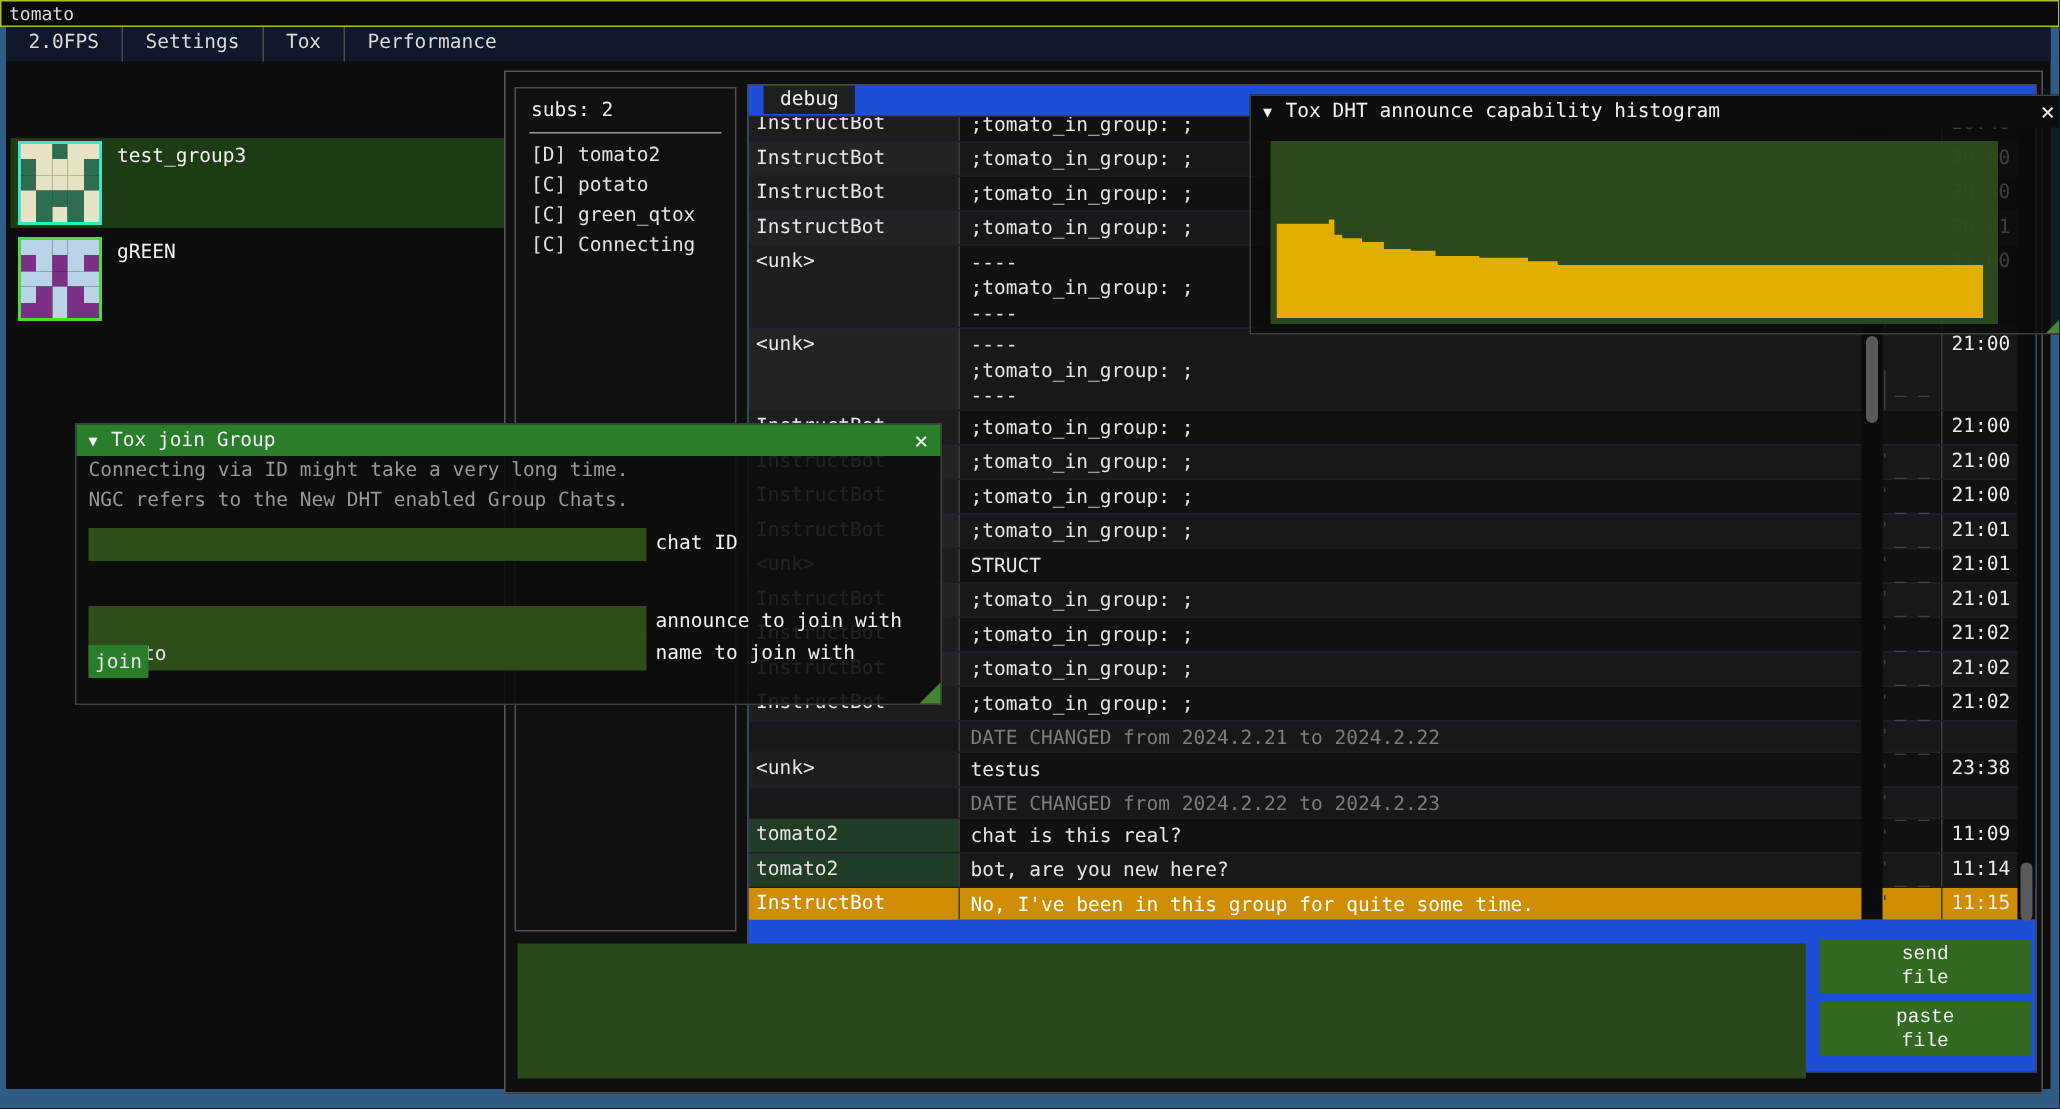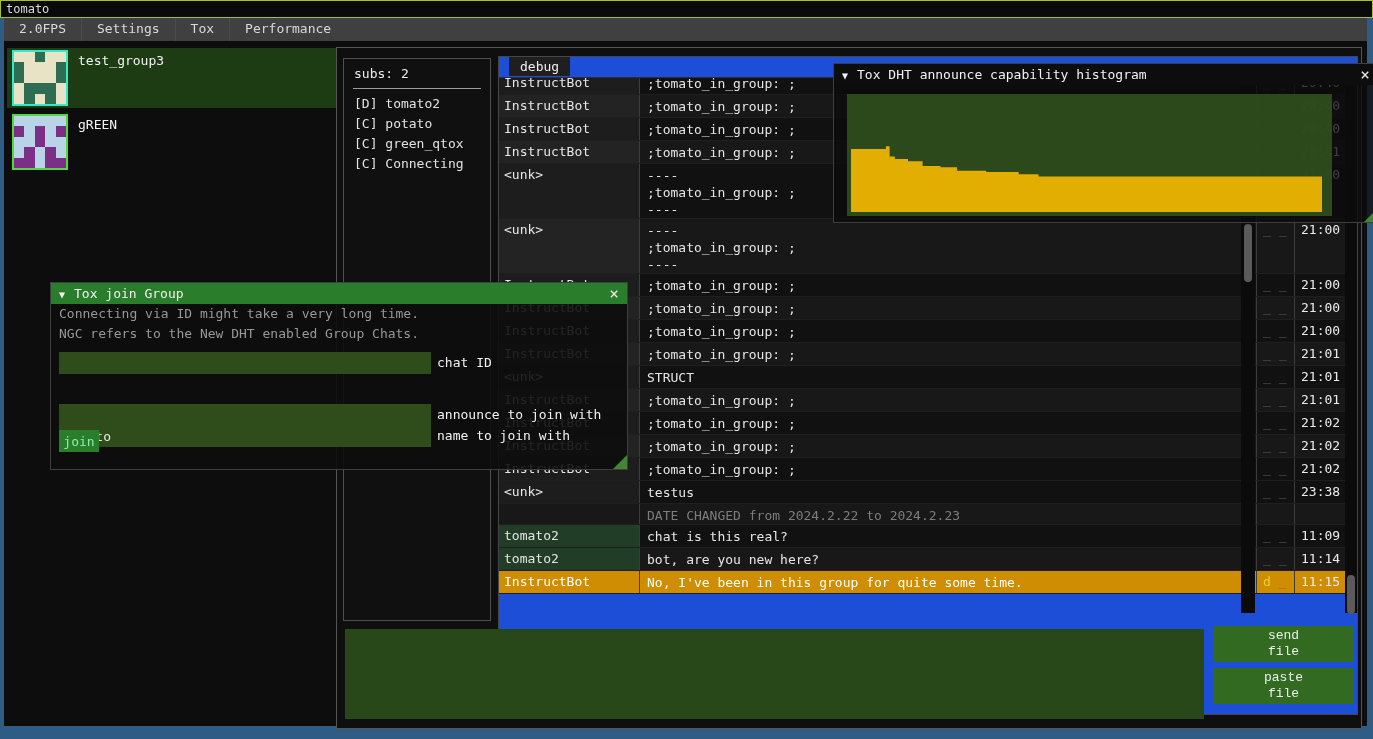--- a/index.html
+++ b/index.html
@@ -13,26 +13,26 @@
   .wm-titlebar { position:absolute; left:0; top:0; width:1373px; height:18px;
     background:#0a0a0a; border:1px solid #a9bf2a; font-size:12px; color:#d9d9d9;
     line-height:16px; padding-left:5px; }
   .wm-edge { position:absolute; background:#2e5c84; }
   .wm-left  { left:0; top:18px; width:4px; height:708px; }
   .wm-right { left:1367px; top:18px; width:6px; height:721px; }
   .wm-bottom{ left:0; top:726px; width:1373px; height:13px; }
 
   
   .menubar { position:absolute; left:4px; top:18px; width:1363px; height:23px;
-    background:#404040; display:flex; align-items:stretch; }
+    background:#0f172a; display:flex; align-items:stretch; }
   .menu-item { padding:3px 15px 0 15px; color:#dadada; }
   .menu-item:not(:last-child){ border-right:1px solid #4b4b4b; }
 
   
-  .group-item { position:absolute; left:7px; width:364px; height:60px; }
+  .group-item { position:absolute; left:7px; width:364px; height:60px;margin-top:44px; }
   .group-item .avatar { position:absolute; left:5px; top:2px; width:56px; height:56px;
     border:2px solid #888; display:grid; grid-template-columns:repeat(5,1fr); grid-template-rows:repeat(5,1fr); }
   .group-item .glabel { position:absolute; left:71px; top:5px; color:#f2f2f2; }
 
   
   .main-window { position:absolute; left:336px; top:47px; width:1026px; height:682px;
     border:1px solid #555; background:#0f0f0f; }
 
   
   .subs-panel { position:absolute; left:6px; top:10px; width:148px; height:563px;
@@ -49,21 +49,21 @@
   .chat-rows { position:absolute; left:0; top:21px; width:858px; height:535px; overflow:hidden; }
   .crow { display:flex; height:23px; background:#111; border-bottom:1px solid #1f1f1f; }
   .crow.alt { background:#181818; }
   .crow.tall { height:55px; }
   .crow:first-child { margin-top:-6px; }
   .crow.h21 { height:21px; }
   .cell-name { width:141px; padding:3px 0 0 5px; background:rgba(255,255,255,0.05);
     border-right:1px solid #3c3c3c; overflow:hidden; white-space:nowrap; }
   .cell-msg { width:600px; padding:3px 0 0 7px; line-height:17px; overflow:hidden; }
   .cell-gap { width:16px; }
-  .cell-status { width:38px; padding:3px 0 0 6px; color:#5e5e5e; border-left:1px solid #3c3c3c; }
+  .cell-status { width:38px; padding:3px 0 0 6px; color:#5e5e5e; border-left:1px solid #3c3c3c;margin-top:28px; }
   .cell-time { width:48px; padding:3px 0 0 6px; color:#ececec; border-left:1px solid #3c3c3c; }
   .crow.system .cell-name { background:transparent; }
   .crow.system .cell-msg { color:#7d7d7d; }
   .crow .self-name { background:#223d27; }
   .crow.highlight, .crow.highlight .cell-name { background:#cf8d04; color:#fff; }
   .crow.highlight .cell-status .st-d { color:#e8d22a; }
   .crow.highlight .cell-status .st-u { color:#9a6c08; }
   .scroll-track { position:absolute; width:14px; top:21px; height:535px; background:#0b0b0b; }
   .scroll-track .thumb { position:absolute; left:3px; width:8px; background:#5a5a5a; border-radius:4px; }
   .sb-inner { left:742px; }
@@ -94,21 +94,21 @@
 
   .join-window { left:50px; top:282px; width:578px; height:188px; background:rgba(13,13,13,0.9); z-index:20; }
   .join-window .fwin-title { background:#2a7d2b; }
   .join-desc { margin-left:8px; line-height:20px; color:#989898; white-space:nowrap; }
   .join-desc:first-of-type { margin-top:7px; }
   .join-row { position:absolute; left:8px; height:22px; }
   .join-input { width:372px; height:22px; background:#2e4d1b; border:none; outline:none; color:#e8e8e8;
     font-family:"DejaVu Sans Mono", monospace; font-size:13px; padding:0 5px; vertical-align:top; }
   .join-label { margin-left:6px; color:#f2f2f2; line-height:22px; display:inline-block; vertical-align:top; white-space:nowrap; }
   .join-btn { position:absolute; left:8px; top:147px; width:40px; height:22px; background:#2a7d2b;
-    border:none; color:#86efac; font-family:"DejaVu Sans Mono", monospace; font-size:13px; }
+    border:none; color:#e5e5e5; font-family:"DejaVu Sans Mono", monospace; font-size:13px; }
 </style>
 </head>
 <body>
 
 <div class="screen">
 
   <div class="wm-titlebar">
     <span>tomato</span>
   </div>
   <div class="wm-edge wm-left"></div>
@@ -335,20 +335,27 @@
           </div>
           <div class="crow">
             <div class="cell-name">InstructBot</div>
             <div class="cell-msg">
               <div>;tomato_in_group: ;</div>
             </div>
             <div class="cell-gap"></div>
             <div class="cell-status">_ _</div>
             <div class="cell-time">21:02</div>
           </div>
+          <div class="crow alt system h21">
+            <div class="cell-name"></div>
+            <div class="cell-msg">DATE CHANGED from 2024.2.21 to 2024.2.22</div>
+            <div class="cell-gap"></div>
+            <div class="cell-status"></div>
+            <div class="cell-time"></div>
+          </div>
           <div class="crow">
             <div class="cell-name">&lt;unk&gt;</div>
             <div class="cell-msg">
               <div>testus</div>
             </div>
             <div class="cell-gap"></div>
             <div class="cell-status">_ _</div>
             <div class="cell-time">23:38</div>
           </div>
           <div class="crow alt system h21">

